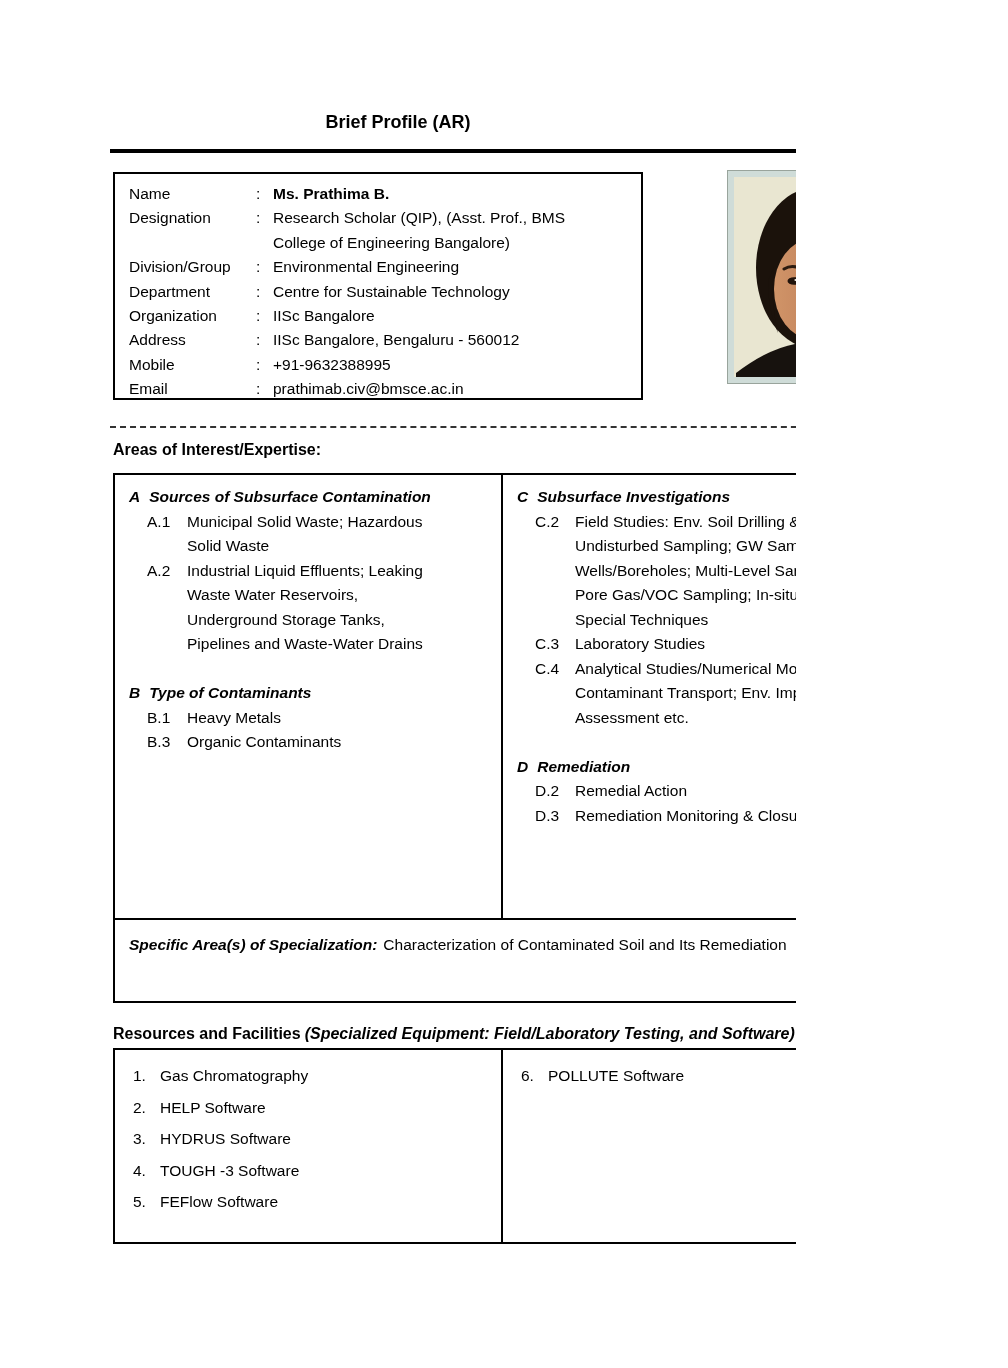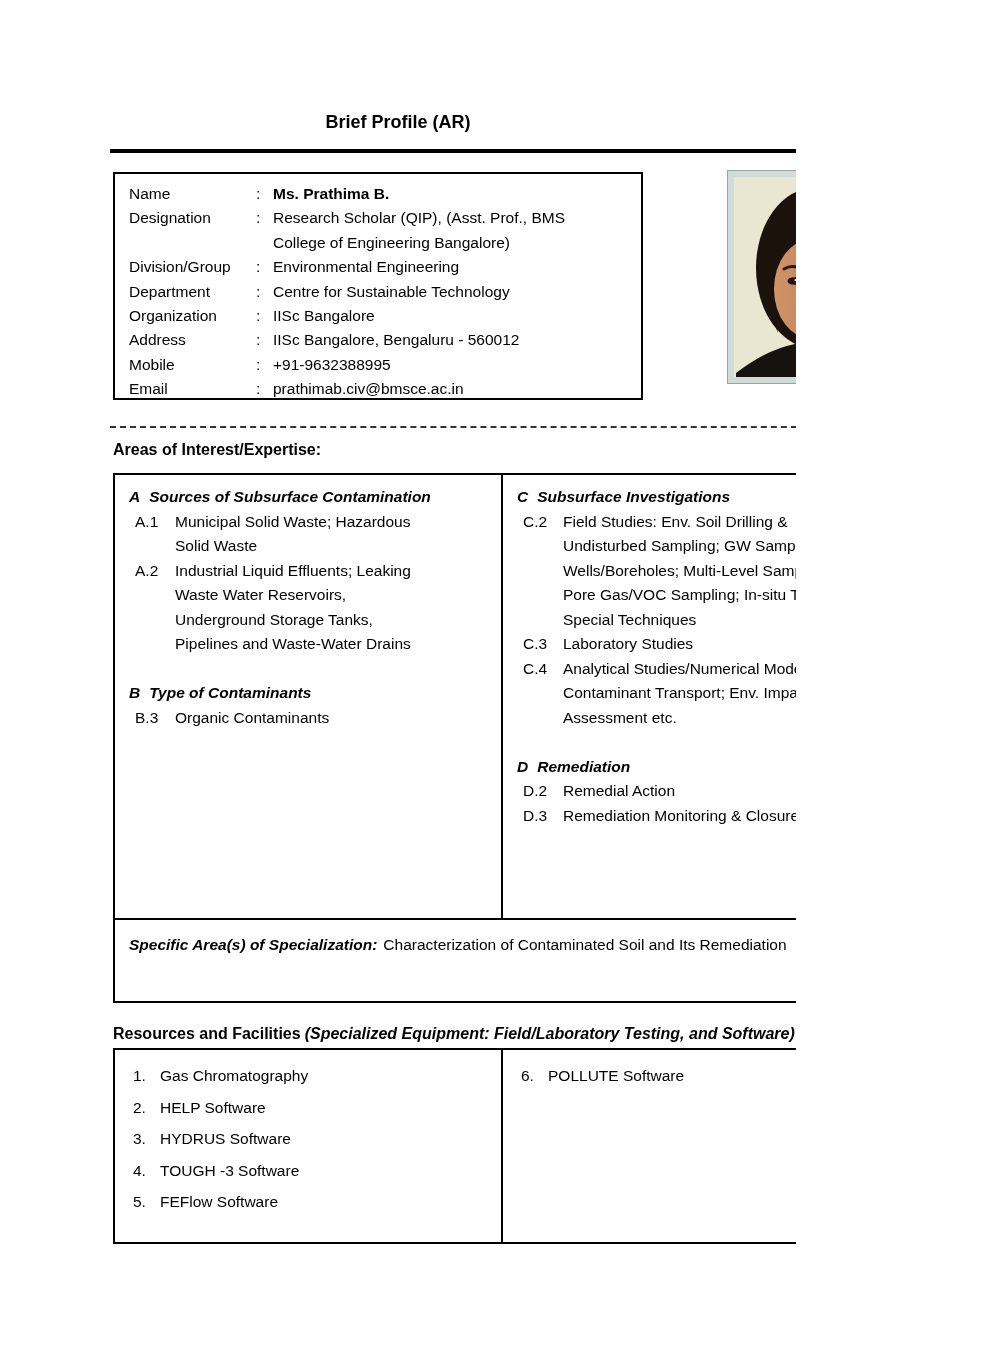--- a/index.html
+++ b/index.html
@@ -20,21 +20,21 @@
   .dashed{position:absolute;left:110px;top:426px;width:787px;height:0;border-top:2px dashed #333;}
   .areas-h{position:absolute;left:113px;top:441px;font-weight:700;font-size:16px;}
   .t1{position:absolute;left:113px;top:473px;width:778px;height:530px;border:2px solid #000;
       box-sizing:border-box;display:flex;flex-direction:column;}
   .t1r1{display:flex;flex:1;min-height:0;}
   .c-left{width:388px;flex:none;border-right:2px solid #000;box-sizing:border-box;padding:10px 20px 0 14px;}
   .c-right{flex:1;padding:10px 4px 4px 14px;}
   .sec{font-weight:700;font-style:italic;line-height:24.5px;}
   .sec .code{margin-right:9px;}
   .item{display:flex;line-height:24.5px;}
-  .inum{flex:none;width:40px;margin-left:6px;}
+  .inum{flex:none;width:40px;margin-left:18px;}
   .c-left .itext{max-width:262px;}
   .c-right .itext{max-width:296px;}
   .gap{height:24.5px;}
   .t1r2{flex:none;height:83px;border-top:2px solid #000;box-sizing:border-box;
         padding:13px 10px 0 14px;line-height:23px;}
   .spec-label{font-weight:700;font-style:italic;margin-right:6px;}
   .res-h{position:absolute;left:113px;top:1017px;font-size:16px;margin-top:8px;}
   .res-h .hb{font-weight:700;}
   .res-h .hi{font-weight:700;font-style:italic;margin-left:4px;}
   .t2{position:absolute;left:113px;top:1048px;width:778px;height:196px;border:2px solid #000;
@@ -148,20 +148,24 @@
         </div>
         <div class="item">
           <span class="inum">A.2</span>
           <span class="itext">Industrial Liquid Effluents; Leaking Waste Water Reservoirs, Underground Storage Tanks, Pipelines and Waste-Water Drains</span>
         </div>
         <div class="gap"></div>
         <div class="sec">
           <span class="code">B</span><span>Type of Contaminants</span>
         </div>
         <div class="item">
+          <span class="inum">B.1</span>
+          <span class="itext">Heavy Metals</span>
+        </div>
+        <div class="item">
           <span class="inum">B.3</span>
           <span class="itext">Organic Contaminants</span>
         </div>
       </div>
       <div class="c-right">
         <div class="sec">
           <span class="code">C</span><span>Subsurface Investigations</span>
         </div>
         <div class="item">
           <span class="inum">C.2</span>

